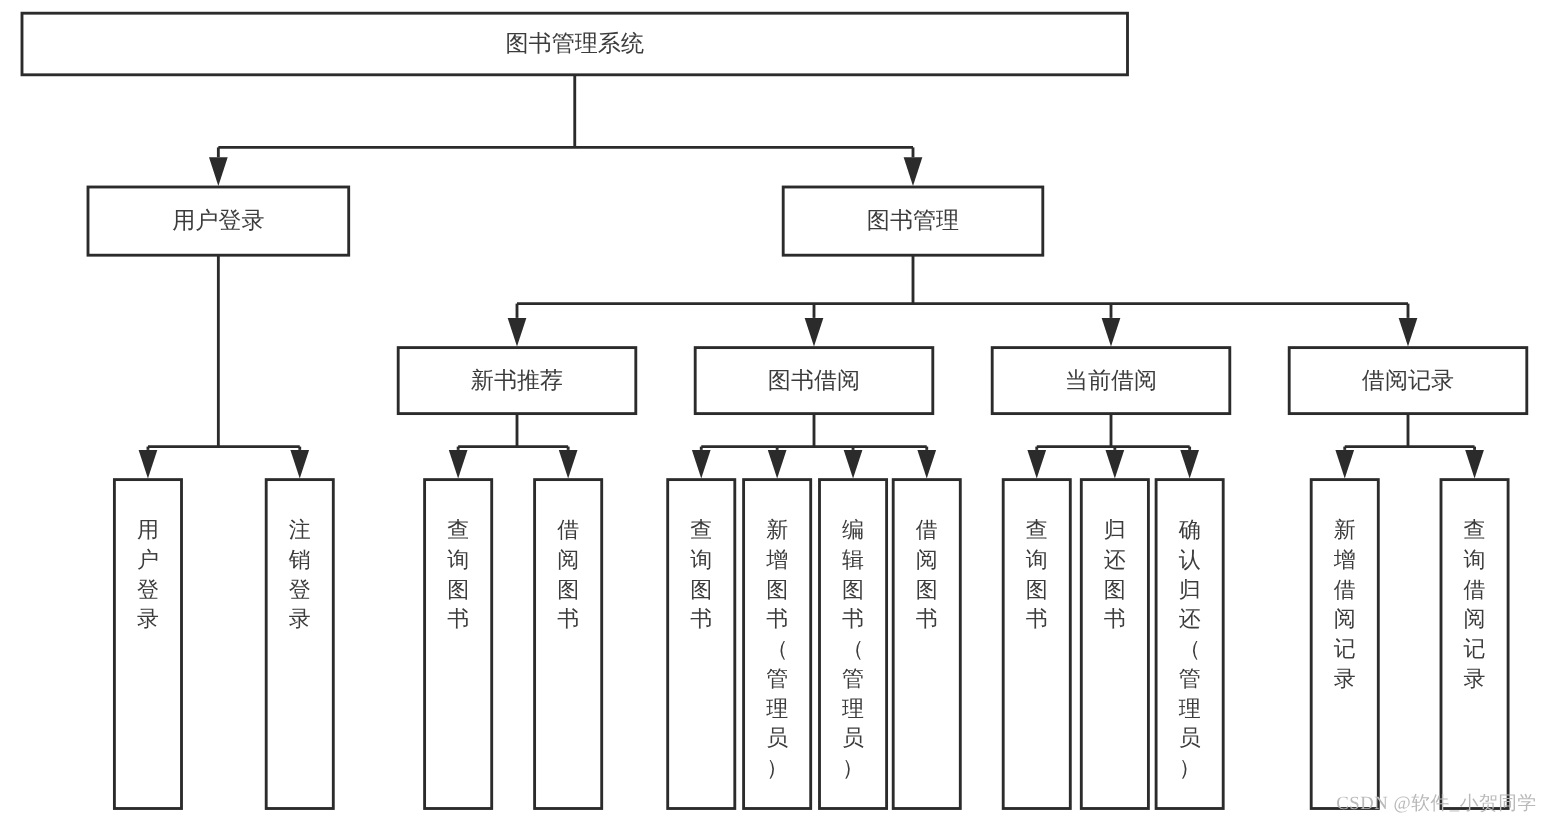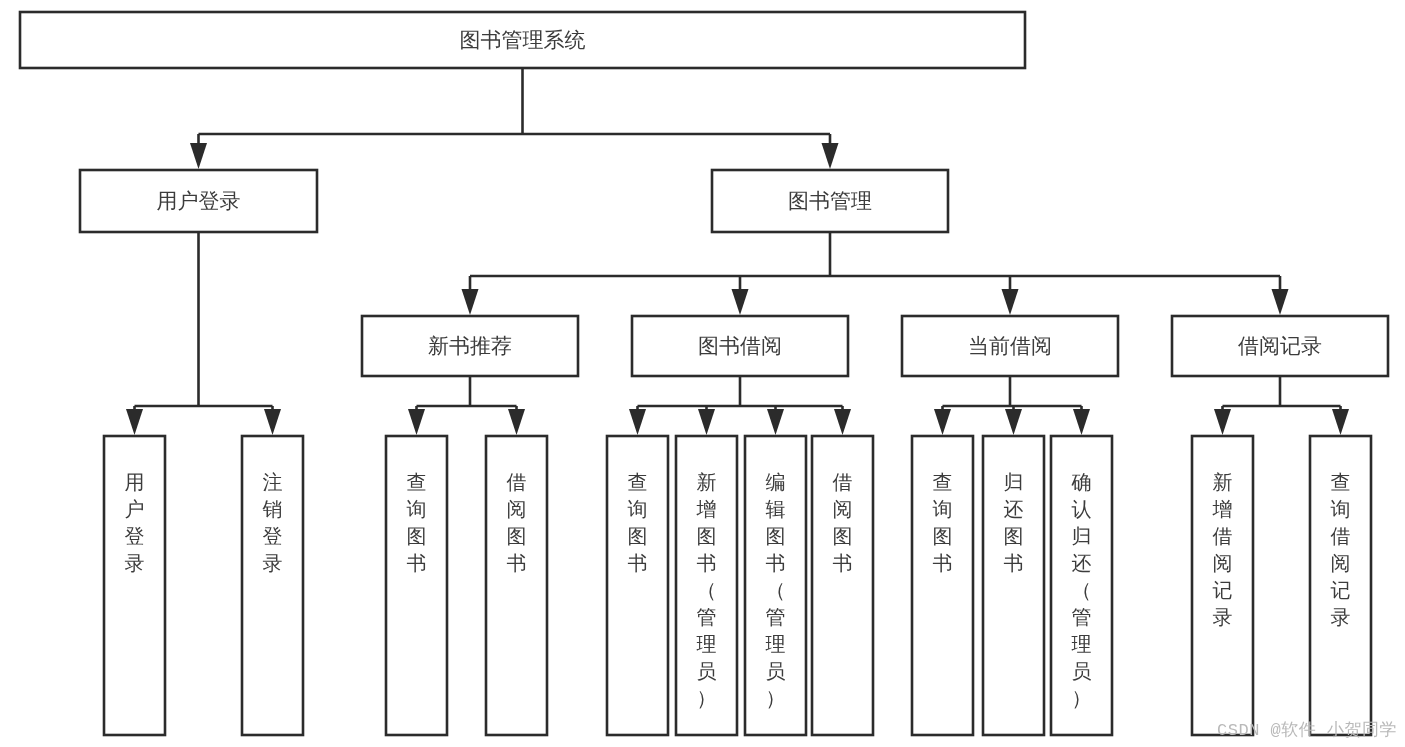--- a/index.html
+++ b/index.html
@@ -51,21 +51,21 @@
   .node-label.horizontal {
     font-size: 21px;
   }
   .node-label.vertical {
     font-size: 20px;
   }
   .watermark-text {
     position: absolute;
     right: 8px;
     bottom: 6px;
-    font-family: Liberation Mono, monospace;
+    font-family: Liberation Serif, serif;
     font-size: 17px;
     color: #b9b9b9;
     letter-spacing: 0.5px;
     white-space: nowrap;
     user-select: none;
   }
 </style>
 </head>
 <body>
 

